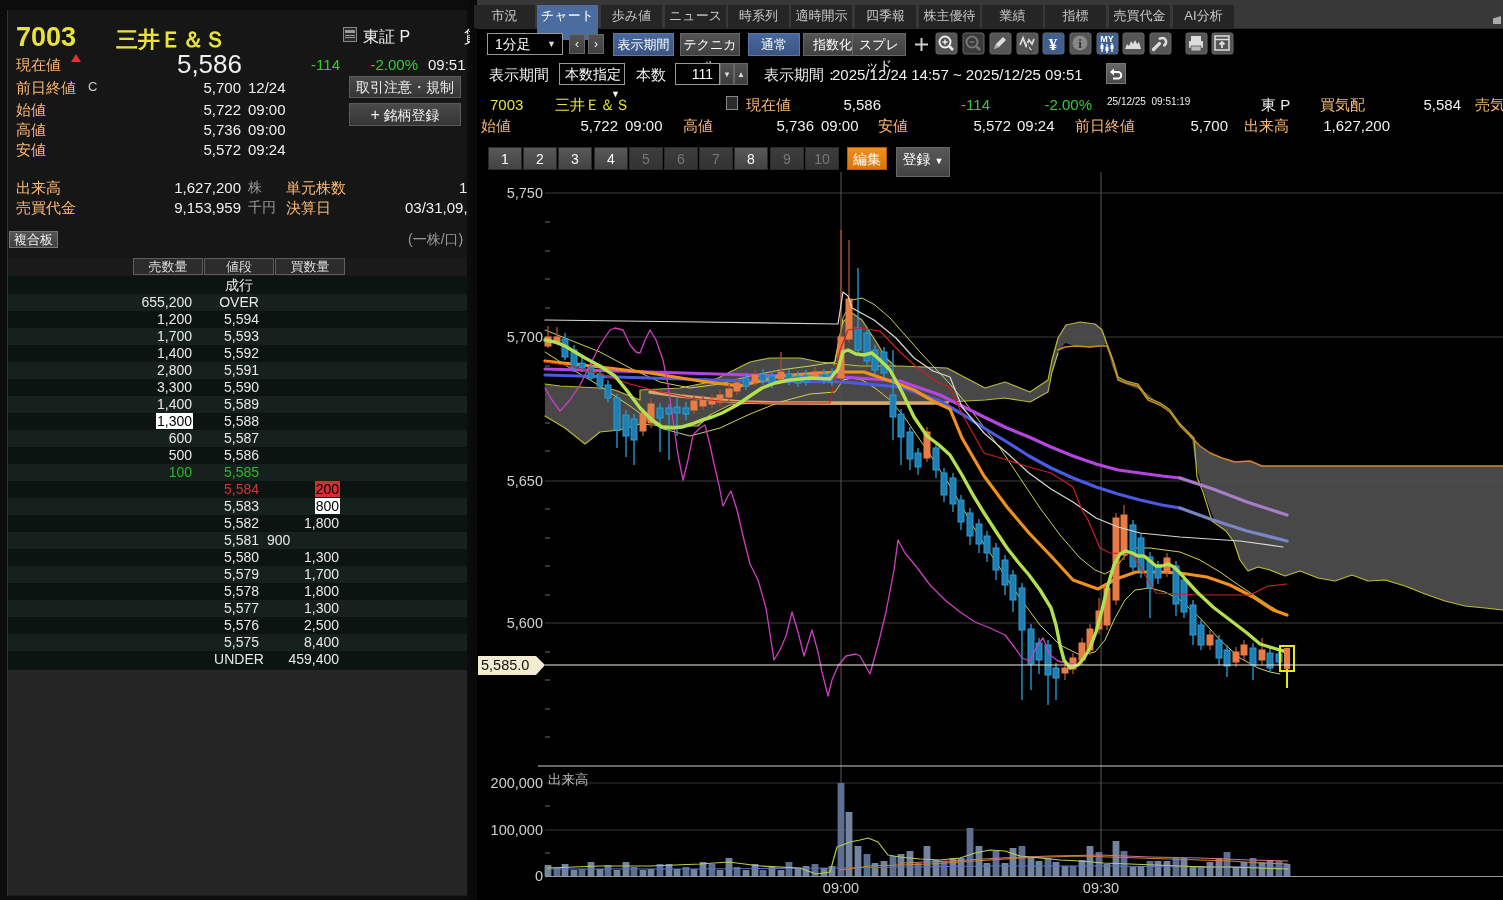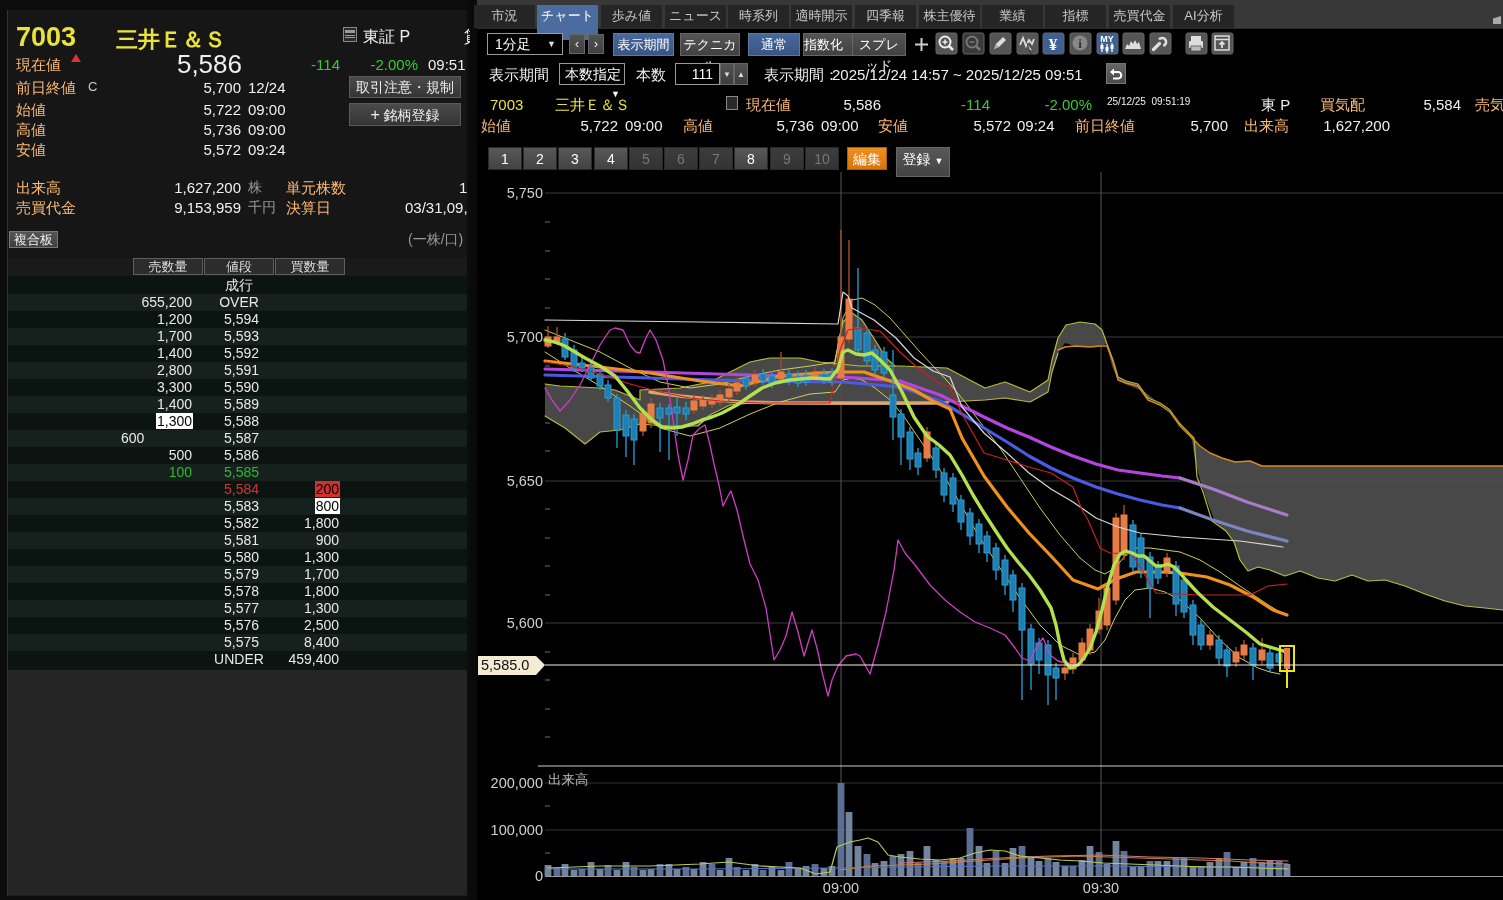--- a/index.html
+++ b/index.html
@@ -94,21 +94,21 @@
         <div style="font-size:14px;line-height:17px;position:absolute;top:0;left:112px;width:73px;text-align:right;color:#e8e8e8"><span style="padding:0 1px">1,400</span></div>
         <div style="font-size:14px;line-height:17px;position:absolute;top:0;left:178px;width:73px;text-align:right;color:#e8e8e8">5,589</div>
       </div>
 <div class="abs" style="left:0px;top:155px;width:459px;height:17px;background:#0c1412"></div>
 <div class="abs" style="left:0px;top:155px;width:459px;height:17px">
         <div style="font-size:14px;line-height:17px;position:absolute;top:0;left:112px;width:73px;text-align:right;color:#000"><span style="background:#fff;color:#000;padding:0 1px">1,300</span></div>
         <div style="font-size:14px;line-height:17px;position:absolute;top:0;left:178px;width:73px;text-align:right;color:#e8e8e8">5,588</div>
       </div>
 <div class="abs" style="left:0px;top:172px;width:459px;height:17px;background:#16211e"></div>
 <div class="abs" style="left:0px;top:172px;width:459px;height:17px">
-        <div style="font-size:14px;line-height:17px;position:absolute;top:0;left:112px;width:73px;text-align:left;color:#e8e8e8"><span style="padding:0 1px">600</span></div>
+        <div style="font-size:14px;line-height:17px;position:absolute;top:0;left:112px;width:73px;text-align:right;color:#e8e8e8"><span style="padding:0 1px">600</span></div>
         <div style="font-size:14px;line-height:17px;position:absolute;top:0;left:178px;width:73px;text-align:right;color:#e8e8e8">5,587</div>
       </div>
 <div class="abs" style="left:0px;top:189px;width:459px;height:17px;background:#0c1412"></div>
 <div class="abs" style="left:0px;top:189px;width:459px;height:17px">
         <div style="font-size:14px;line-height:17px;position:absolute;top:0;left:112px;width:73px;text-align:right;color:#e8e8e8"><span style="padding:0 1px">500</span></div>
         <div style="font-size:14px;line-height:17px;position:absolute;top:0;left:178px;width:73px;text-align:right;color:#e8e8e8">5,586</div>
       </div>
 <div class="abs" style="left:0px;top:206px;width:459px;height:17px;background:#16211e"></div>
 <div class="abs" style="left:0px;top:206px;width:459px;height:17px">
         <div style="font-size:14px;line-height:17px;position:absolute;top:0;left:112px;width:73px;text-align:right;color:#2db82d"><span style="padding:0 1px">100</span></div>
@@ -125,21 +125,21 @@
         <div style="font-size:14px;line-height:17px;position:absolute;top:0;left:258px;width:74px;text-align:right;color:#e8e8e8"><span style="background:#fff;color:#000;padding:0 1px">800</span></div>
       </div>
 <div class="abs" style="left:0px;top:257px;width:459px;height:17px;background:#0c1412"></div>
 <div class="abs" style="left:0px;top:257px;width:459px;height:17px">
         <div style="font-size:14px;line-height:17px;position:absolute;top:0;left:178px;width:73px;text-align:right;color:#e8e8e8">5,582</div>
         <div style="font-size:14px;line-height:17px;position:absolute;top:0;left:258px;width:74px;text-align:right;color:#e8e8e8"><span style="padding:0 1px">1,800</span></div>
       </div>
 <div class="abs" style="left:0px;top:274px;width:459px;height:17px;background:#16211e"></div>
 <div class="abs" style="left:0px;top:274px;width:459px;height:17px">
         <div style="font-size:14px;line-height:17px;position:absolute;top:0;left:178px;width:73px;text-align:right;color:#e8e8e8">5,581</div>
-        <div style="font-size:14px;line-height:17px;position:absolute;top:0;left:258px;width:74px;text-align:right;color:#e8e8e8"><span style="padding:0 1px">900</span></div>
+        <div style="font-size:14px;line-height:17px;position:absolute;top:0;left:258px;width:74px;text-align:left;color:#e8e8e8"><span style="padding:0 1px">900</span></div>
       </div>
 <div class="abs" style="left:0px;top:291px;width:459px;height:17px;background:#0c1412"></div>
 <div class="abs" style="left:0px;top:291px;width:459px;height:17px">
         <div style="font-size:14px;line-height:17px;position:absolute;top:0;left:178px;width:73px;text-align:right;color:#e8e8e8">5,580</div>
         <div style="font-size:14px;line-height:17px;position:absolute;top:0;left:258px;width:74px;text-align:right;color:#e8e8e8"><span style="padding:0 1px">1,300</span></div>
       </div>
 <div class="abs" style="left:0px;top:308px;width:459px;height:17px;background:#16211e"></div>
 <div class="abs" style="left:0px;top:308px;width:459px;height:17px">
         <div style="font-size:14px;line-height:17px;position:absolute;top:0;left:178px;width:73px;text-align:right;color:#e8e8e8">5,579</div>
         <div style="font-size:14px;line-height:17px;position:absolute;top:0;left:258px;width:74px;text-align:right;color:#e8e8e8"><span style="padding:0 1px">1,700</span></div>
@@ -186,21 +186,21 @@
 <div class="abs" style="left:568px;top:5px;width:61px;height:23px;background:#252525;color:#c8c8c8;font-size:13px;text-align:center;line-height:22px;overflow:hidden">指標</div>
 <div class="abs" style="left:632px;top:5px;width:61px;height:23px;background:#252525;color:#c8c8c8;font-size:13px;text-align:center;line-height:22px;overflow:hidden">売買代金</div>
 <div class="abs" style="left:696px;top:5px;width:61px;height:23px;background:#252525;color:#c8c8c8;font-size:13px;text-align:center;line-height:22px;overflow:hidden">AI分析</div>
 <div class="abs" style="left:1016px;top:16px;width:8px;height:8px;background:#aaa;clip-path:polygon(0 30%,100% 0,100% 100%,0 100%)"></div>
 <div class="abs" style="left:10px;top:33px;width:76px;height:22px;background:#000;border:1px solid #999;color:#fff;font-size:14px;line-height:20px;padding-left:7px">1分足<span style="float:right;margin-right:6px;font-size:9px;color:#ddd">▼</span></div>
 <div class="abs btn" style="left:92px;top:34px;width:16px;height:20px;font-size:12px;line-height:19px;background:linear-gradient(#525252,#404040);border:1px solid #666">‹</div>
 <div class="abs btn" style="left:111px;top:34px;width:16px;height:20px;font-size:12px;line-height:19px;background:linear-gradient(#525252,#404040);border:1px solid #666">›</div>
 <div class="abs" style="left:136px;top:33px;width:61px;height:23px;background:linear-gradient(#47689b,#3a5584);border:1px solid #5a79a8;color:#fff;font-size:13px;text-align:center;line-height:21px">表示期間</div>
 <div class="abs" style="left:203px;top:33px;width:60px;height:23px;background:linear-gradient(#545454,#414141);border:1px solid #666;color:#fff;font-size:13px;text-align:center;line-height:21px">テクニカル</div>
 <div class="abs" style="left:271px;top:33px;width:52px;height:23px;background:linear-gradient(#47689b,#3a5584);border:1px solid #5a79a8;color:#fff;font-size:13px;text-align:center;line-height:21px">通常</div>
-<div class="abs" style="left:326px;top:33px;width:50px;height:23px;background:linear-gradient(#545454,#414141);border:1px solid #666;color:#fff;font-size:13px;text-align:left;line-height:21px">指数化</div>
+<div class="abs" style="left:326px;top:33px;width:50px;height:23px;background:linear-gradient(#545454,#414141);border:1px solid #666;color:#fff;font-size:13px;text-align:right;line-height:21px">指数化</div>
 <div class="abs" style="left:375px;top:33px;width:54px;height:23px;background:linear-gradient(#545454,#414141);border:1px solid #666;color:#fff;font-size:13px;text-align:center;line-height:21px">スプレッド</div>
 <div class="abs" style="left:435px;top:36px;width:19px;height:17px;color:#ccc;font-size:19px;line-height:16px;text-align:center"><svg width="19" height="17" viewBox="0 0 19 17">
         <path d="M9.5 2 V15 M3 8.5 H16" stroke="#ccc" stroke-width="2"></path>
       </svg></div>
 <svg class="abs" width="310" height="26" style="left:458px;top:32px" viewBox="0 0 310 26">
       <rect x="1" y="1" width="21" height="21" rx="2" fill="#555" stroke="#666" stroke-width="1"></rect>
       <circle cx="10" cy="10" r="5.5" fill="none" stroke="#eee" stroke-width="2"></circle>
       <line x1="14" y1="14" x2="18" y2="18" stroke="#eee" stroke-width="2.5"></line>
       <line x1="7.5" y1="10" x2="12.5" y2="10" stroke="#eee" stroke-width="1.5"></line>
       <line x1="10" y1="7.5" x2="10" y2="12.5" stroke="#eee" stroke-width="1.5"></line>

